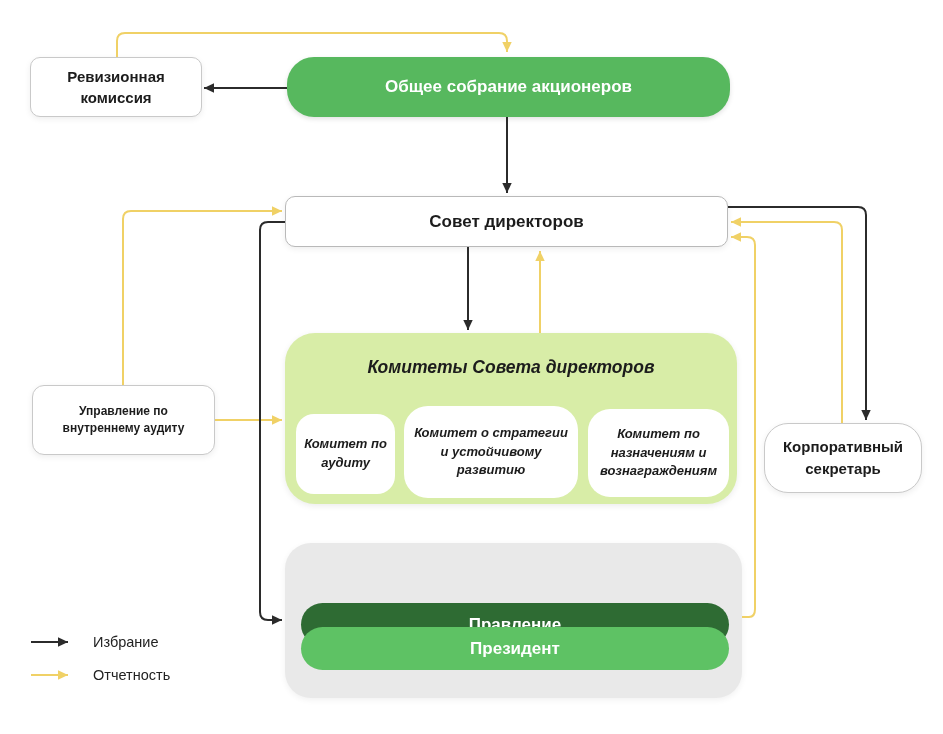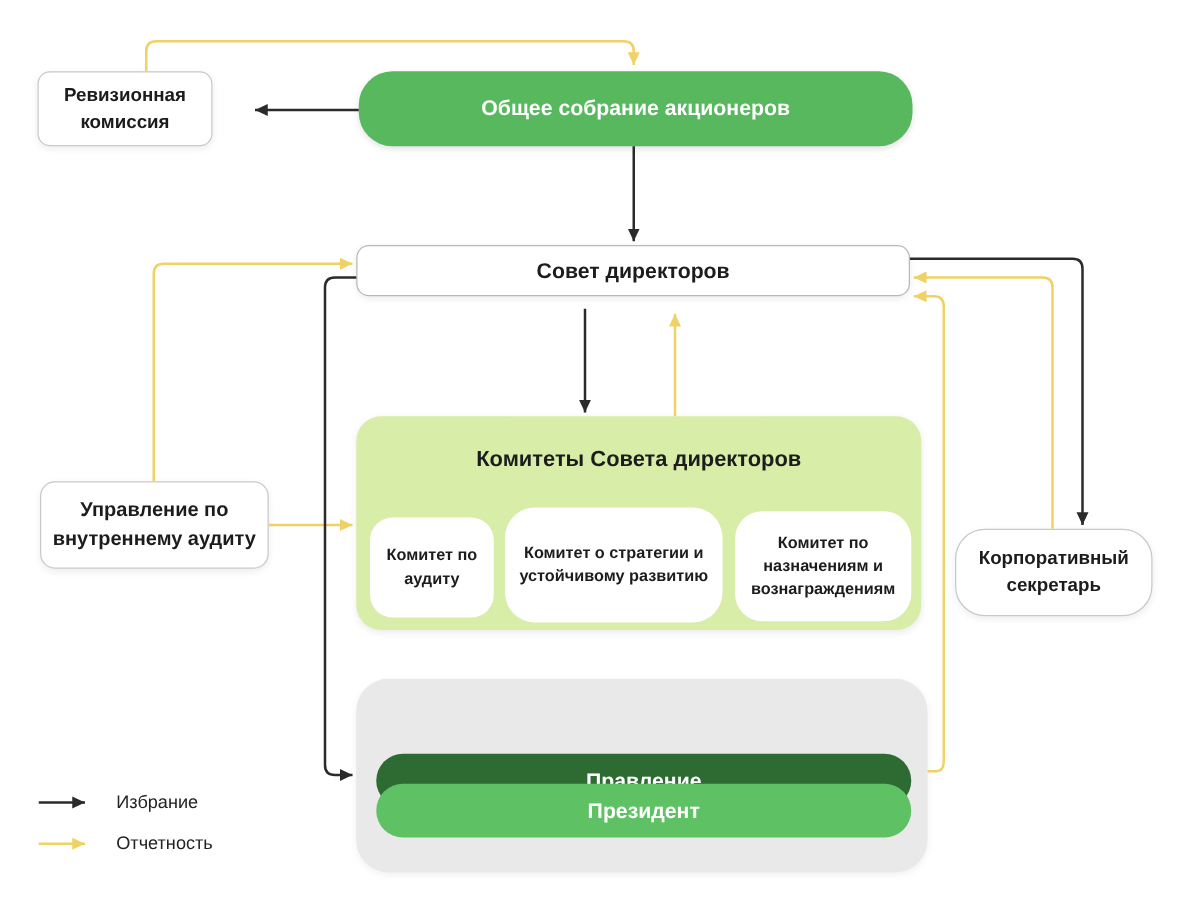--- a/index.html
+++ b/index.html
@@ -23,39 +23,40 @@
     text-align: center;
     font-weight: bold;
     color: #1c1c1c;
   }
   .white-box {
     background: #ffffff;
     border: 1px solid #c9c9c9;
     box-shadow: 0 2px 6px rgba(0,0,0,0.07);
   }
   .audit-commission {
-    left: 30px; top: 57px; width: 140px; height: 60px;
+    left: 30px; top: 57px; width: 172px; height: 60px;
     border-radius: 10px; font-size: 15px; line-height: 1.4;
     padding: 0 18px;
   }
   .general-meeting {
     left: 287px; top: 57px; width: 443px; height: 60px;
     border-radius: 27px; background: #57b85e; color: #ffffff;
     font-size: 17px; box-shadow: 0 2px 5px rgba(0,0,0,0.12);
   }
   .board {
-    left: 285px; top: 196px; width: 443px; height: 41px;
+    left: 285px; top: 196px; width: 443px; height: 51px;
     border-radius: 10px; font-size: 17px;
     border: 1px solid #b9b9b9;
   }
   .committees {
     position: absolute;
     left: 285px; top: 333px; width: 452px; height: 171px;
-    border-radius: 20px; background: #d8eda7;
+    border-radius: 30px; background: #d8eda7;
     box-shadow: 0 2px 6px rgba(0,0,0,0.08);
+    font-style: italic;
   }
   .committees-title {
     position: absolute; left: 0; top: 24px; width: 100%;
     text-align: center; font-weight: bold; font-size: 17.5px;
     color: #1c1c1c;
   }
   .committee-item {
     position: absolute;
     background: #ffffff;
     display: flex; align-items: center; justify-content: center;
@@ -69,21 +70,21 @@
   .committee-strategy {
     left: 119px; top: 73px; width: 174px; height: 92px;
     border-radius: 24px; padding: 0 10px;
   }
   .committee-nominations {
     left: 303px; top: 76px; width: 141px; height: 88px;
     border-radius: 22px; padding: 0 6px; align-items: center;
   }
   .internal-audit {
     left: 32px; top: 385px; width: 183px; height: 70px;
-    border-radius: 12px; font-size: 16px; line-height: 1.45;
+    border-radius: 12px; font-size: 12px; line-height: 1.45;
     padding: 17px 8px;
   }
   .corporate-secretary {
     left: 764px; top: 423px; width: 158px; height: 70px;
     border-radius: 24px; font-size: 15px; line-height: 1.5;
     padding: 0 14px;
   }
   .management-panel {
     position: absolute;
     left: 285px; top: 543px; width: 457px; height: 155px;

